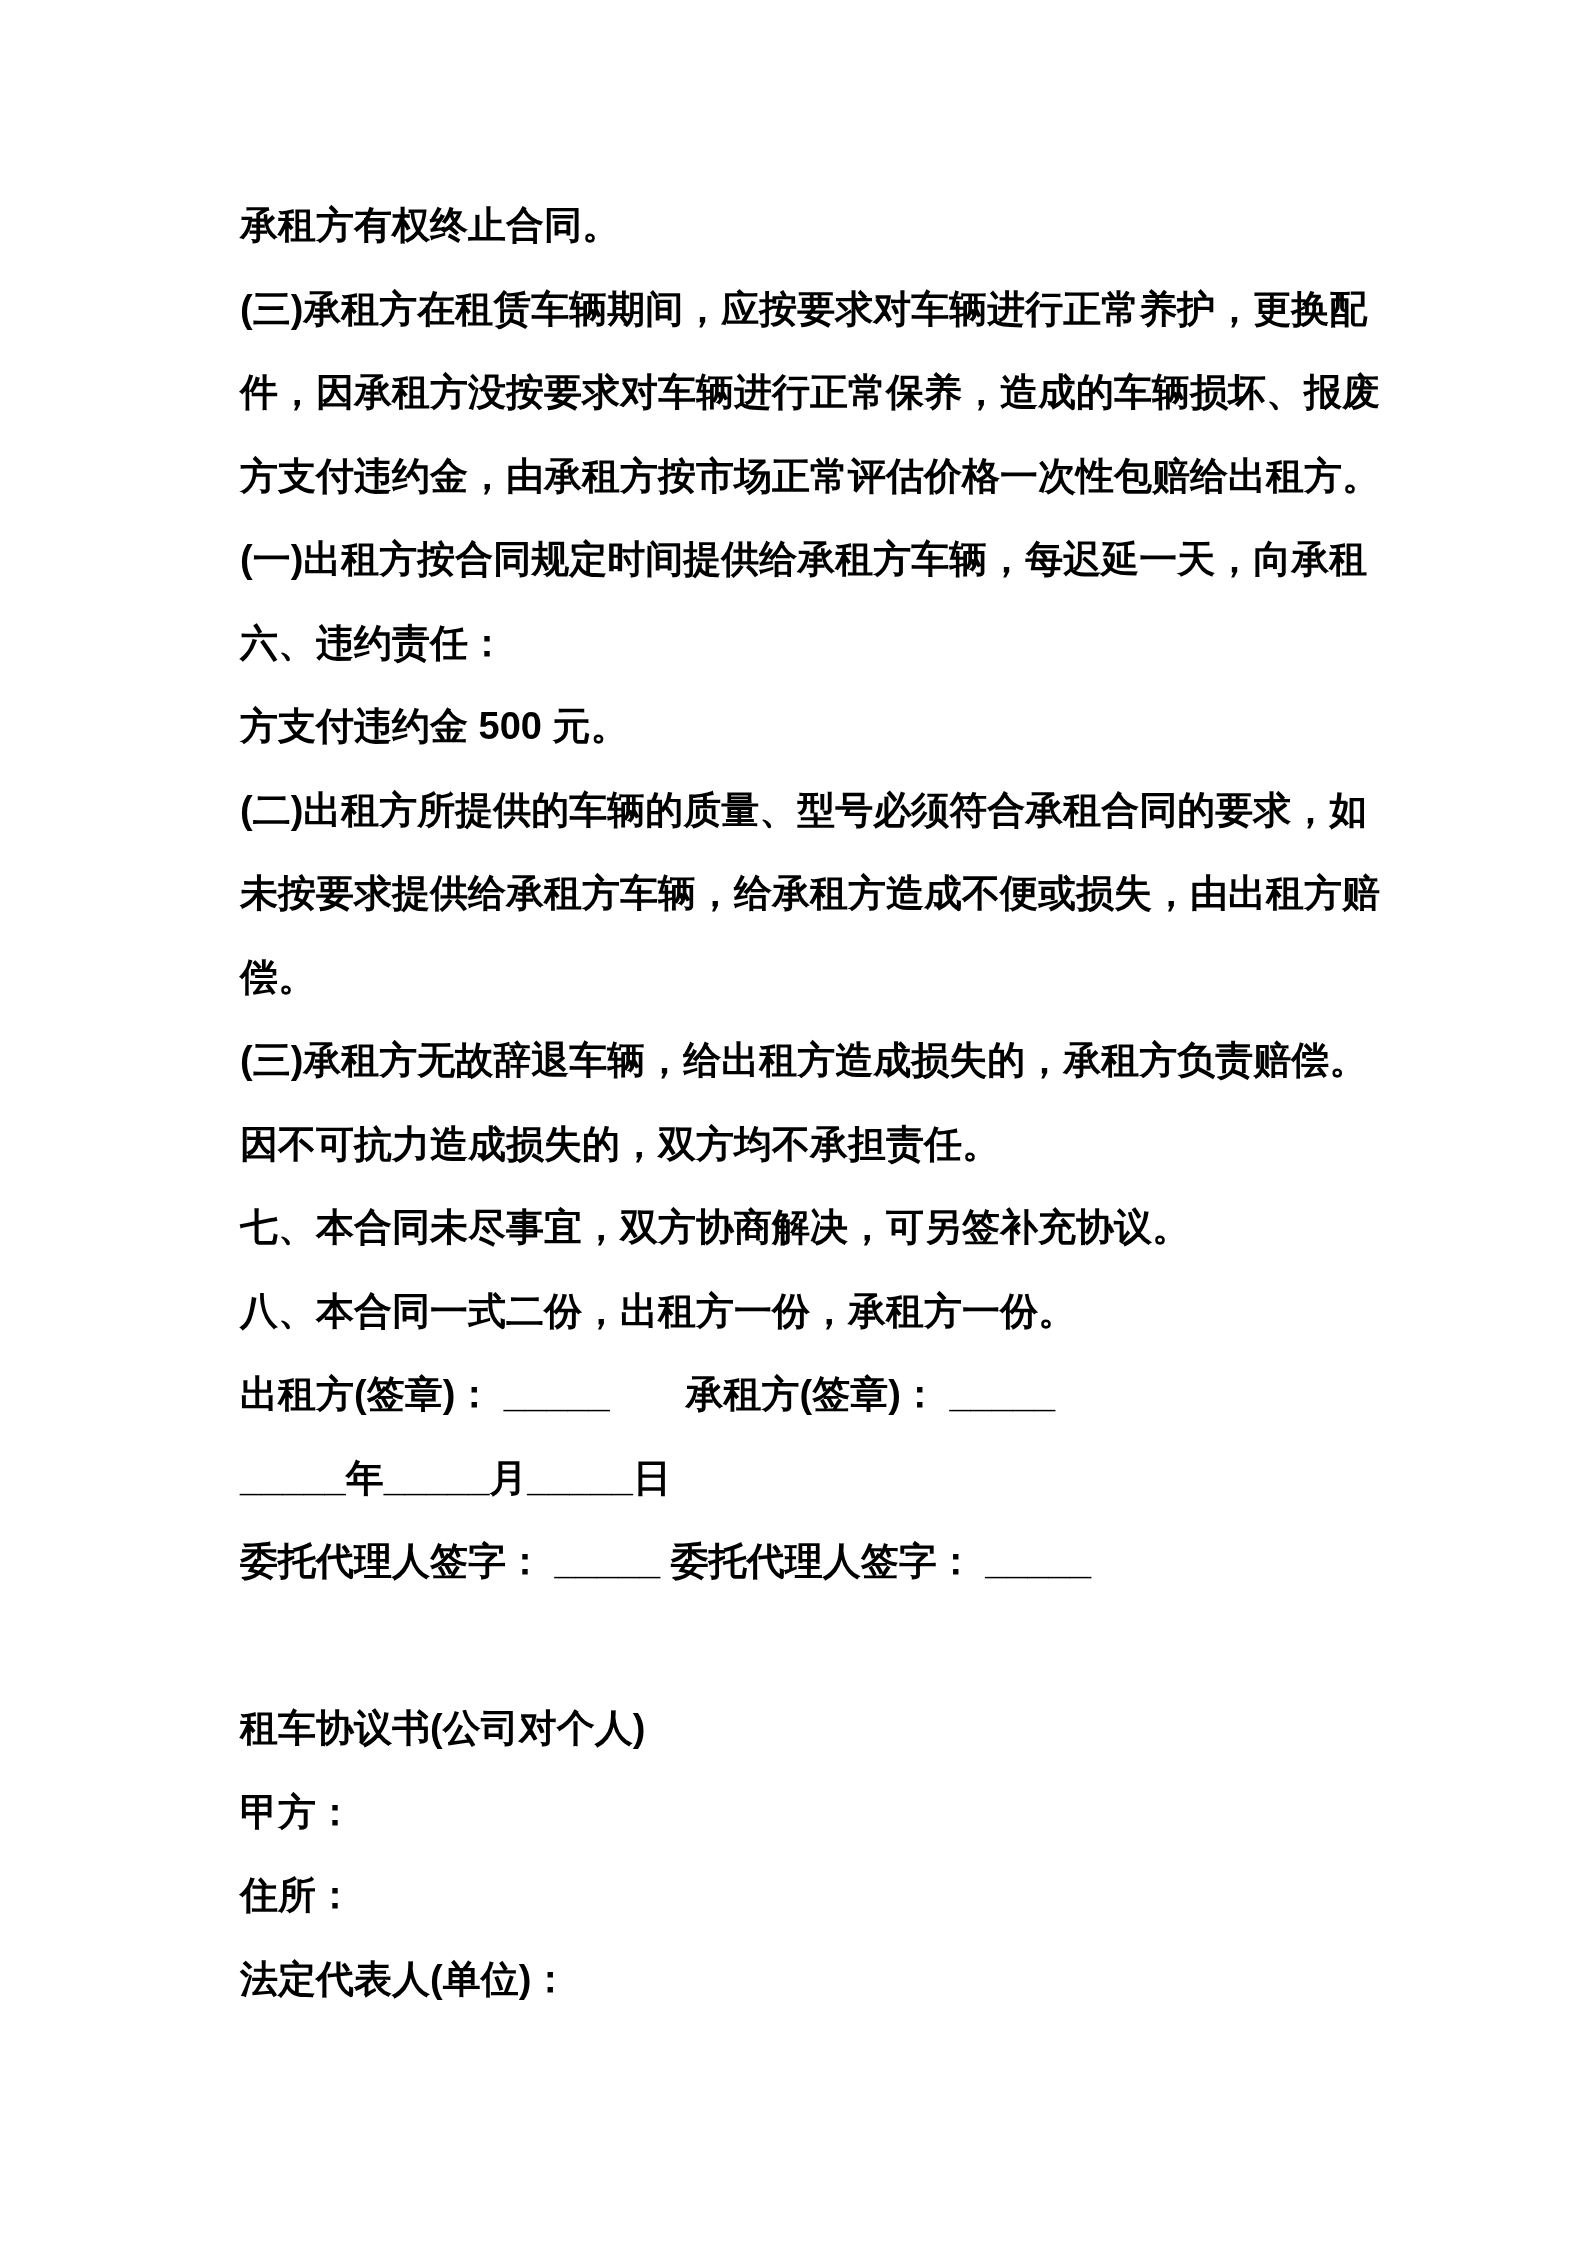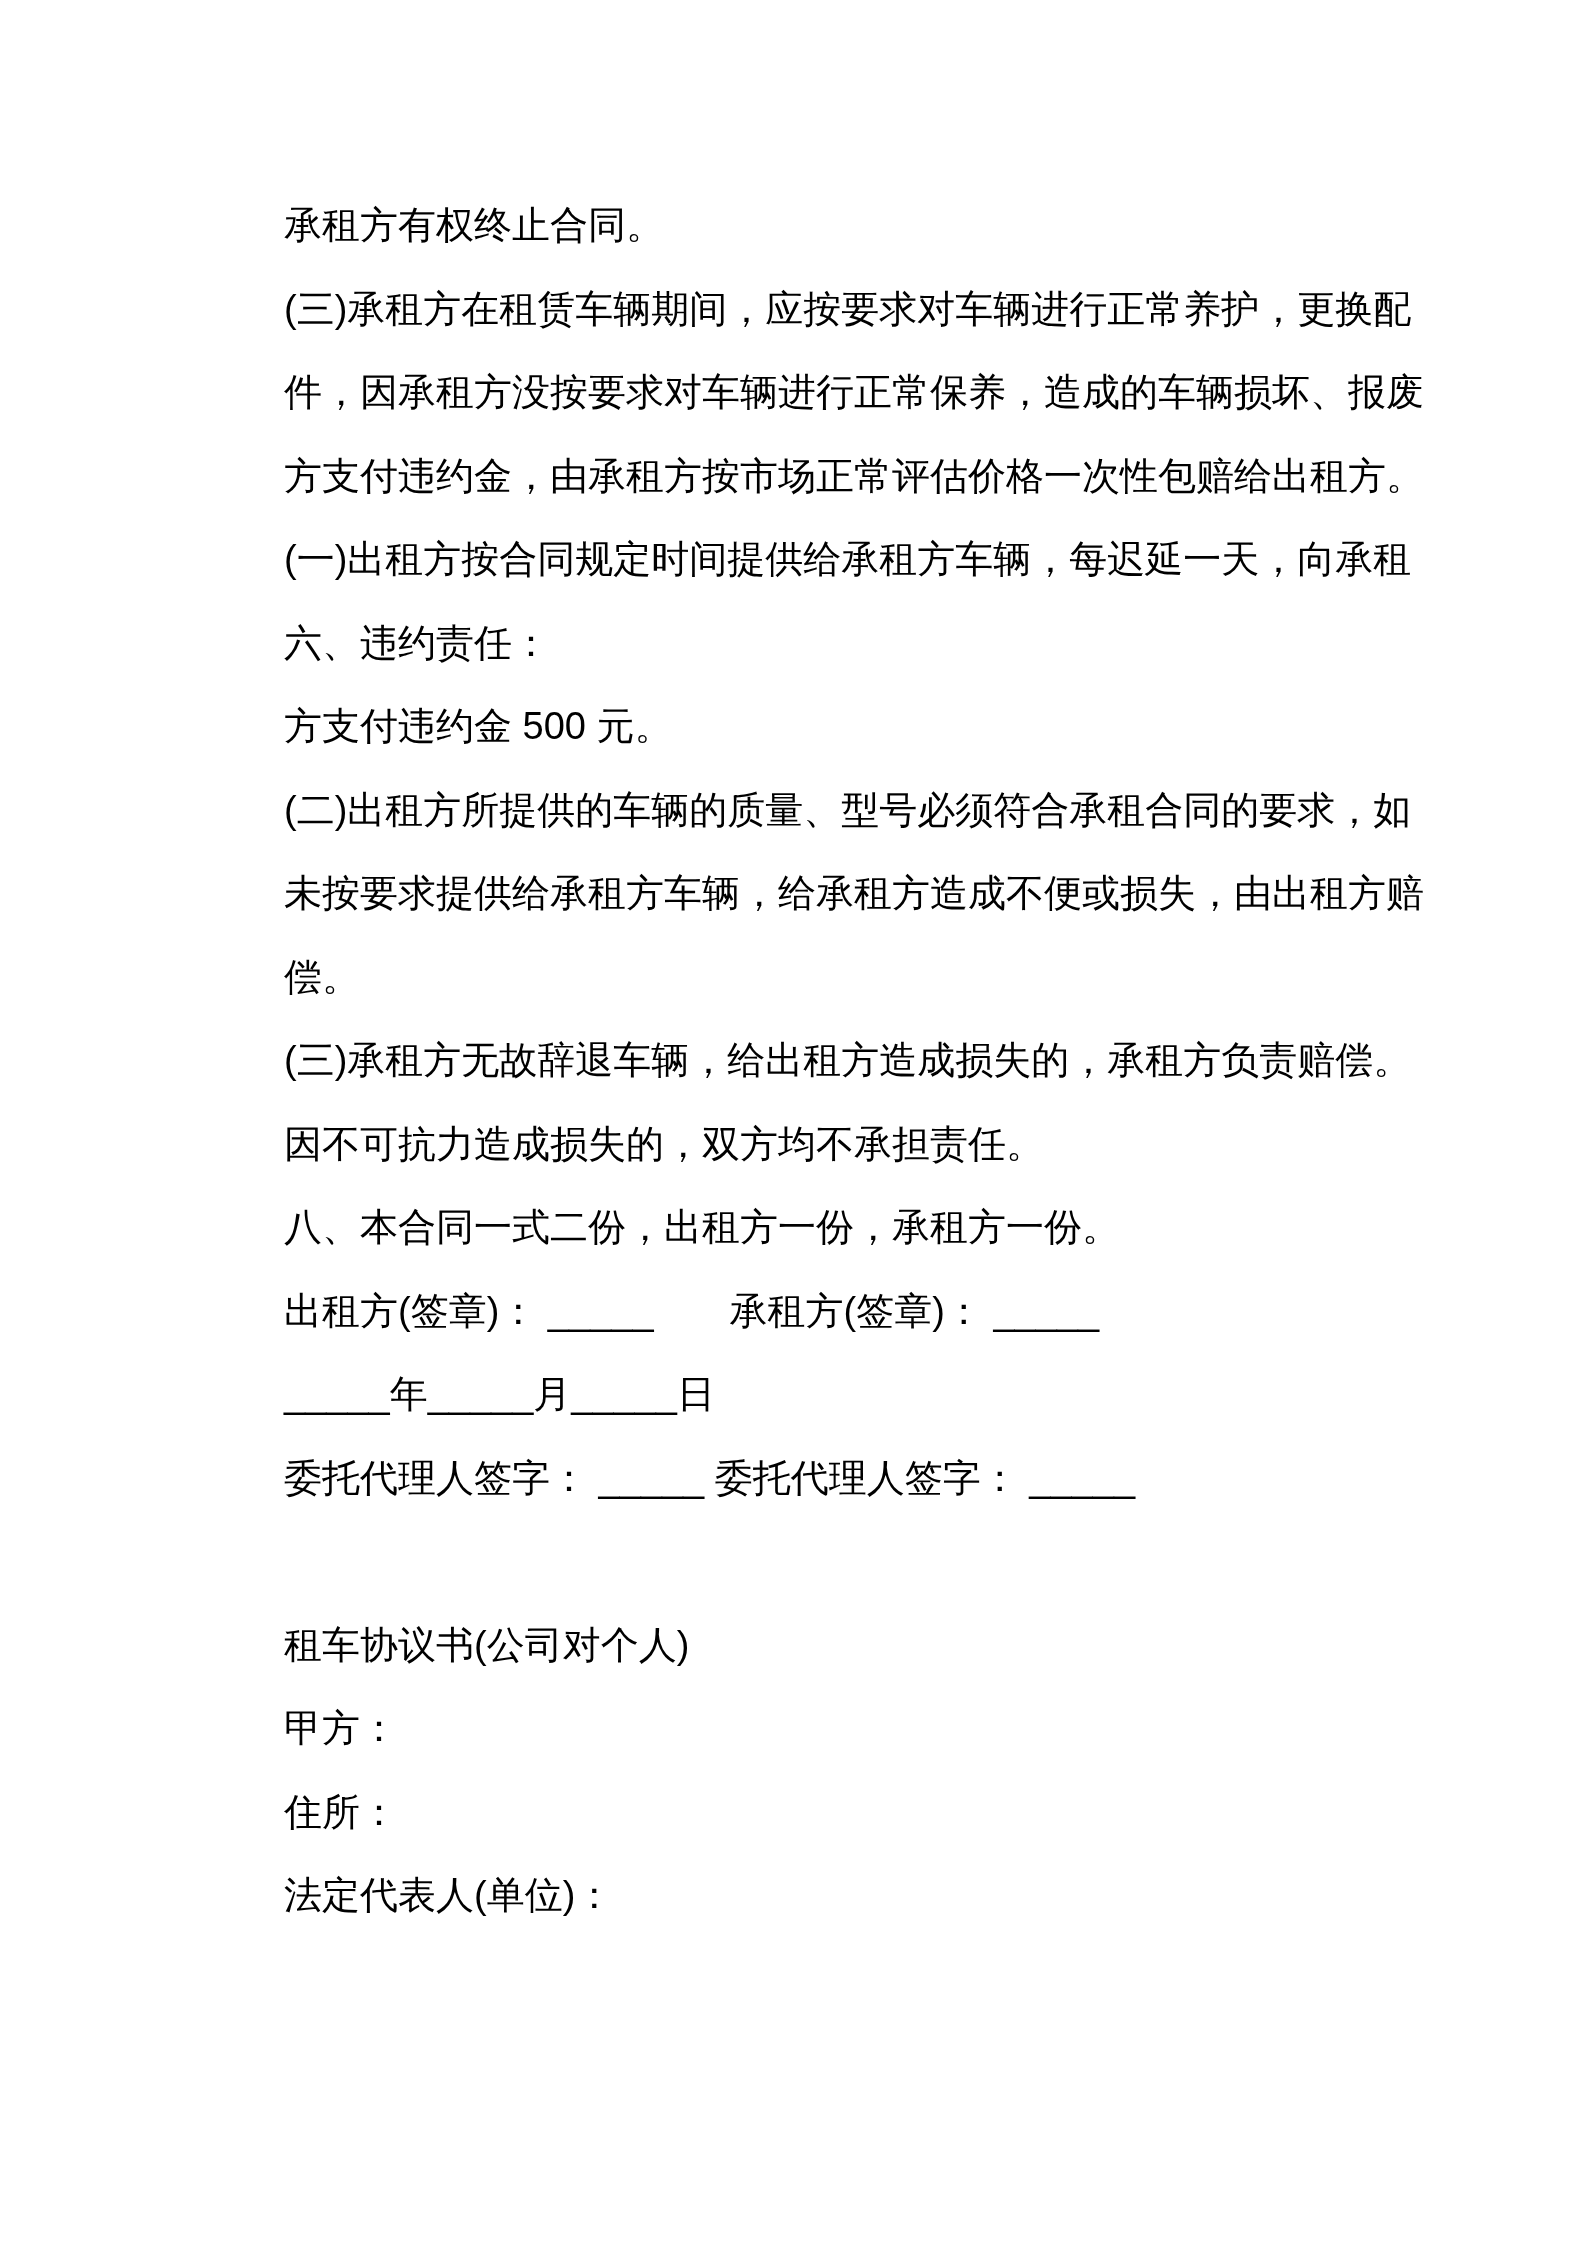--- a/index.html
+++ b/index.html
@@ -15,47 +15,47 @@
     overflow: hidden;
   }
   .text-block {
     position: absolute;
     top: 184px;
     left: 240px;
     width: 1160px;
   }
   .line {
     font-family: "Liberation Sans", "DejaVu Sans", sans-serif;
-    font-weight: normal;
+    font-weight: bold;
     font-size: 38px;
     line-height: 83.5px;
     min-height: 83.5px;
     color: #000000;
     white-space: pre;
     letter-spacing: 0px;
-    margin-left: 44px;
   }
 </style>
 </head>
 <body>
 
 <div class="page">
   <div class="text-block">
     <div class="line">承租方有权终止合同。</div>
     <div class="line">(三)承租方在租赁车辆期间，应按要求对车辆进行正常养护，更换配</div>
     <div class="line">件，因承租方没按要求对车辆进行正常保养，造成的车辆损坏、报废</div>
     <div class="line">方支付违约金，由承租方按市场正常评估价格一次性包赔给出租方。</div>
     <div class="line">(一)出租方按合同规定时间提供给承租方车辆，每迟延一天，向承租</div>
     <div class="line">六、违约责任：</div>
     <div class="line">方支付违约金 500 元。</div>
     <div class="line">(二)出租方所提供的车辆的质量、型号必须符合承租合同的要求，如</div>
     <div class="line">未按要求提供给承租方车辆，给承租方造成不便或损失，由出租方赔</div>
     <div class="line">偿。</div>
     <div class="line">(三)承租方无故辞退车辆，给出租方造成损失的，承租方负责赔偿。</div>
     <div class="line">因不可抗力造成损失的，双方均不承担责任。</div>
+    <div class="line">七、本合同未尽事宜，双方协商解决，可另签补充协议。</div>
     <div class="line">八、本合同一式二份，出租方一份，承租方一份。</div>
     <div class="line">出租方(签章)： _____　　承租方(签章)： _____</div>
     <div class="line">_____年_____月_____日</div>
     <div class="line">委托代理人签字： _____ 委托代理人签字： _____</div>
     <div class="line"></div>
     <div class="line">租车协议书(公司对个人)</div>
     <div class="line">甲方：</div>
     <div class="line">住所：</div>
     <div class="line">法定代表人(单位)：</div>
   </div>

